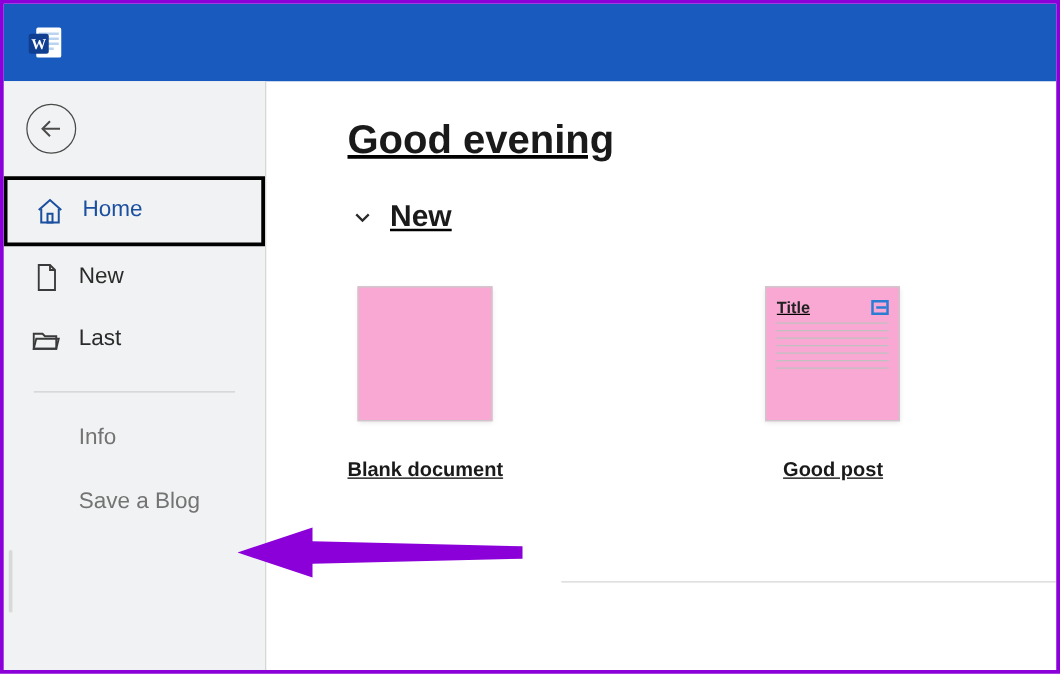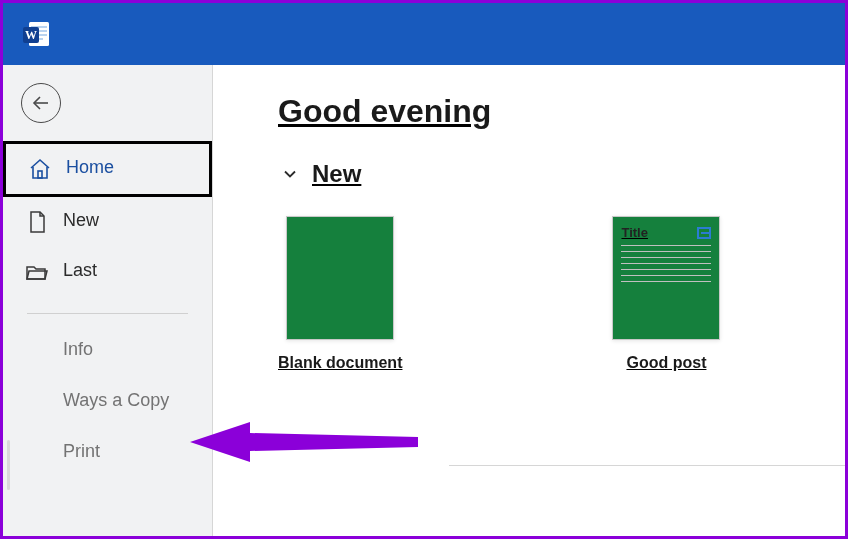--- a/index.html
+++ b/index.html
@@ -17,29 +17,29 @@
 .side-text-item { padding: 15px 4px 15px 60px; font-size: 18px; color: #737373; cursor: pointer; }
 .sidebar-sep { height: 1px; background: #d0d0d0; margin: 16px 24px 10px 24px; }
 .icon-svg { width: 24px; height: 24px; flex-shrink: 0; }
 .main { flex: 1; padding: 28px 0 0 65px; position: relative; overflow: hidden; text-decoration: underline; }
 .greeting { font-size: 32px; font-weight: 700; color: #1a1a1a; margin-bottom: 30px; }
 .section-hdr { display: flex; align-items: center; gap: 10px; margin-bottom: 28px; }
 .section-label { font-size: 24px; font-weight: 600; color: #1a1a1a; }
 .chevron-btn { width: 24px; height: 24px; background: none; border: none; cursor: pointer; display: flex; align-items: center; justify-content: center; }
 .templates { display: flex; gap: 210px; }
 .template-card { display: flex; flex-direction: column; align-items: center; }
-.tile { width: 108px; height: 124px; background: #15803d; border: 1px solid #c9c9c9; box-shadow: 0 1px 4px rgba(0,0,0,.1); }
+.tile { width: 108px; height: 108px; background: #f9a8d4; border: 1px solid #c9c9c9; box-shadow: 0 1px 4px rgba(0,0,0,.1); margin-top: 13px; }
 .tile-blog { padding: 8px 8px; display: flex; flex-direction: column; gap: 5px; }
 .tile-blog-hdr { display: flex; justify-content: space-between; align-items: center; }
 .tile-blog-title { font-weight: 700; font-size: 13px; color: #222; }
 .tile-blog-ic { width: 14px; height: 12px; border: 2px solid #2b7cd3; position: relative; }
 .tile-blog-ic::after { content: ""; position: absolute; left: 2px; top: 3px; width: 8px; height: 2px; background: #2b7cd3; }
 .blog-ln { height: 1px; background: #c0c0c0; }
 .blog-ln:first-of-type { margin-top: 6px; }
-.template-label { margin-top: 14px; font-size: 16px; font-weight: 600; color: #1a1a1a; text-align: center; }
+.template-label { margin-top: 31px; font-size: 16px; font-weight: 600; color: #1a1a1a; text-align: center; }
 .thin-rule { position: absolute; left: 236px; right: 0; height: 1px; background: #d6d6d6; bottom: 70px; }
 .arrow-annot { position: absolute; left: 190px; top: 418px; width: 230px; height: 48px; pointer-events: none; }
 .scroll-hint-left { position: absolute; left: 7px; top: 440px; width: 3px; height: 50px; background: #d9d9d9; border-radius: 2px; }
 </style>
 </head>
 <body>
 
 <div class="header-bar">
   <div class="word-logo">
     <svg viewBox="0 0 32 32" width="32" height="32">
@@ -88,24 +88,21 @@
       </svg>
       <span>Last</span>
     </div>
 
     <div class="sidebar-sep"></div>
 
     <div class="side-text-item">
       <span>Info</span>
     </div>
     <div class="side-text-item">
-      <span>Ways a Copy</span>
-    </div>
-    <div class="side-text-item">
-      <span>Print</span>
+      <span>Save a Blog</span>
     </div>
 
     <div class="scroll-hint-left"></div>
   </div>
 
   <div class="main">
     <h1 class="greeting">Good evening</h1>
 
     <div class="section-hdr">
       <button class="chevron-btn">

